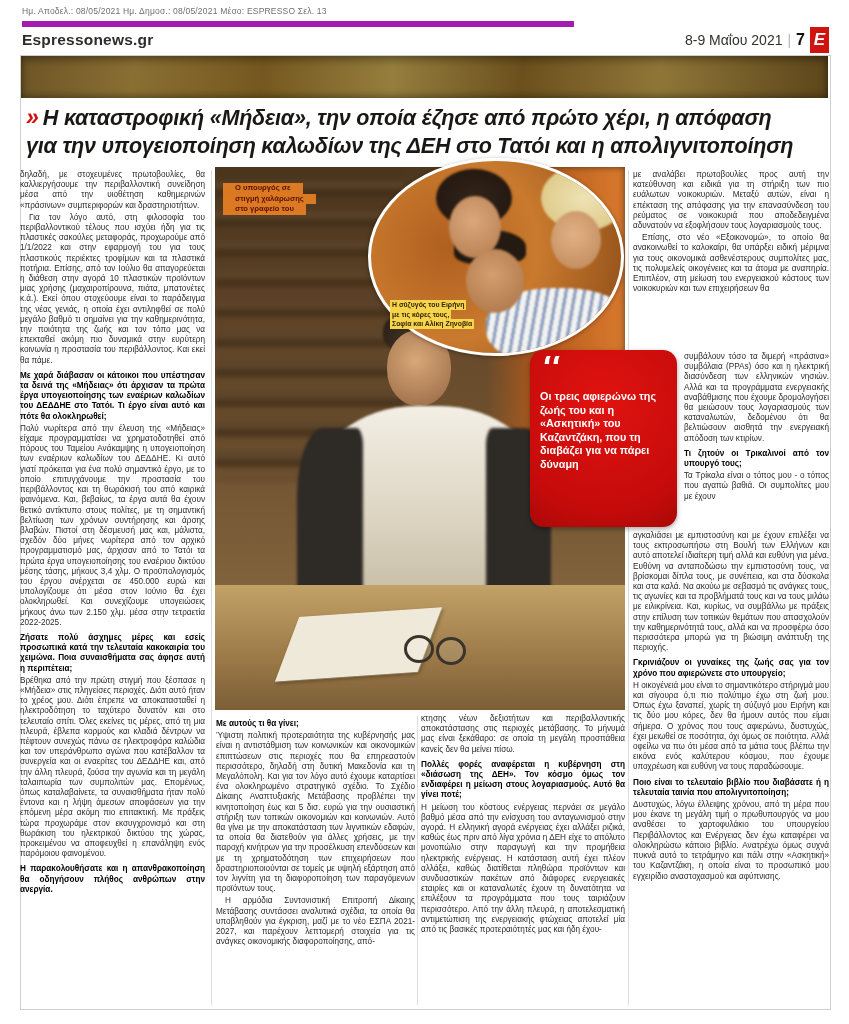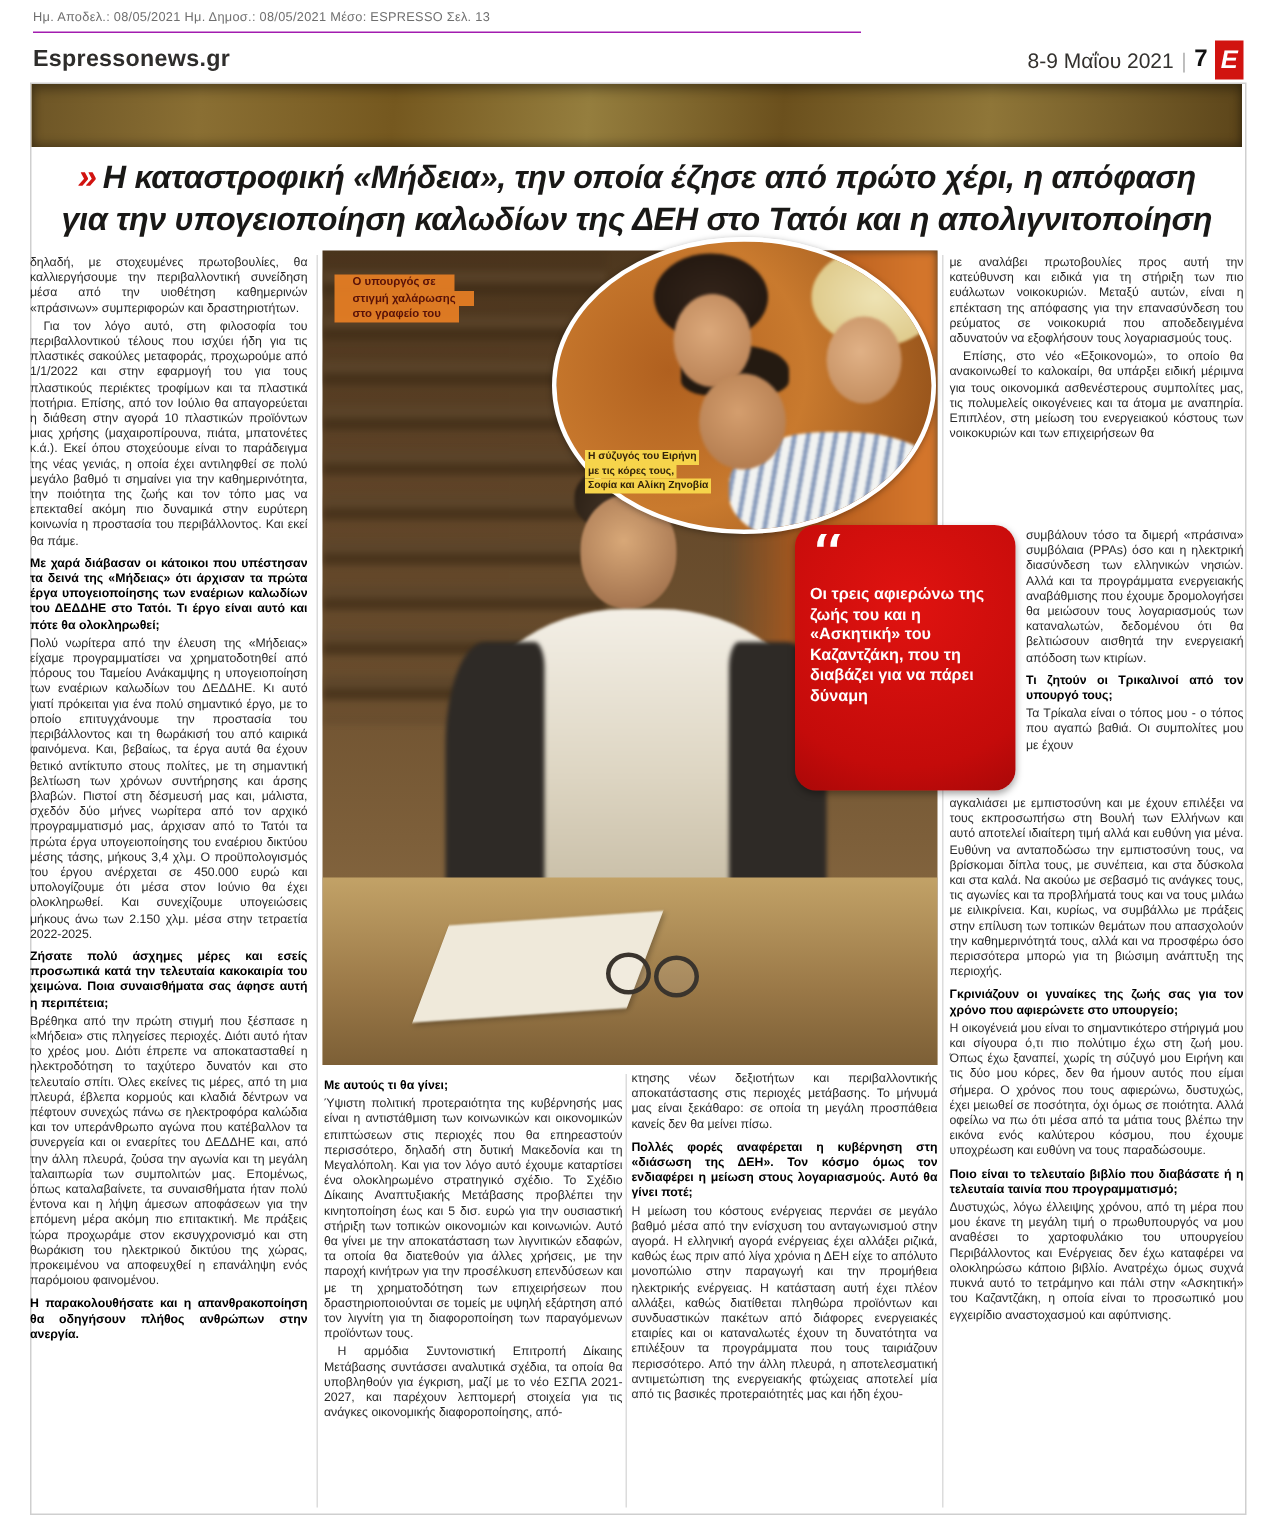--- a/index.html
+++ b/index.html
@@ -1,40 +1,40 @@
 <!DOCTYPE html>
 <html><head>
 <meta charset="utf-8">
 <style>
   html,body{margin:0;padding:0;background:#e9e9e9;}
   .page{position:relative;width:849px;height:1024px;background:#ffffff;overflow:hidden;
         font-family:"Liberation Sans",sans-serif;color:#1c1c1c;}
   
   .meta-line{position:absolute;left:22px;top:6px;width:552px;font-size:8.5px;color:#6f6f6f;
-             border-bottom:1px solid #a21caf;padding-bottom:5px;letter-spacing:.2px;}
+             border-bottom:6px solid #a21caf;padding-bottom:5px;letter-spacing:.2px;}
   
   .site-name{position:absolute;left:22px;top:31px;font-size:15.5px;font-weight:bold;color:#2e2d2b;letter-spacing:.2px;}
   .header-right{position:absolute;right:20px;top:27px;display:flex;align-items:center;gap:5px;}
   .issue-date{font-size:14px;color:#33312e;}
   .hdr-sep{color:#b5b5b5;font-size:14px;}
   .page-number{font-size:16px;font-weight:bold;color:#111;}
   .logo-e{width:19px;height:26px;background:#d11310;color:#fff;font-weight:bold;font-size:17px;
           display:flex;align-items:center;justify-content:center;font-style:italic;}
   
   .frame{position:absolute;left:20px;top:55px;width:809px;height:953px;border:1px solid #cfcfcf;}
   .rule{position:absolute;width:1px;background:#dcdcdc;}
   .rule1{left:211px;top:170px;height:835px;}
   .rule2{left:628px;top:170px;height:835px;}
   .rule3{left:417px;top:716px;height:289px;}
   
   .banner{position:absolute;left:21px;top:56px;width:807px;height:42px;
           background:linear-gradient(95deg,#6d5526,#8a6f33 14%,#75581f 30%,#957e3e 46%,#6b501d 62%,#8f7638 79%,#5c451a 100%);
           box-shadow:inset 0 4px 8px rgba(0,0,0,.35), inset 0 -3px 6px rgba(0,0,0,.25);}
   
-  .headline{position:absolute;left:26px;right:26px;top:103px;text-align:center;
+  .headline{position:absolute;left:26px;right:26px;top:103px;text-align:left;
             font-style:italic;font-weight:bold;font-size:21.5px;line-height:28px;color:#191816;letter-spacing:-.2px;}
   .headline .mark{color:#d11310;font-size:23px;letter-spacing:-2px;margin-right:6px;}
   
   .col{position:absolute;font-size:8.2px;line-height:10.2px;color:#2a2a2a;}
   .col p{margin:0 0 2px;text-align:justify;}
   .col p.q{font-weight:bold;color:#000;margin:5px 0 2px;text-align:justify;}
   .col p.ind{text-indent:9px;}
   .col1{left:20px;top:170px;width:185px;height:836px;overflow:hidden;}
   .col2{left:216px;top:714px;width:199px;height:292px;overflow:hidden;}
   .col3{left:421px;top:714px;width:204px;height:292px;overflow:hidden;}
@@ -189,17 +189,17 @@
   <div class="col col4b">
     <p class="a">συμβάλουν τόσο τα διμερή «πράσινα» συμβόλαια (PPAs) όσο και η ηλεκτρική διασύνδεση των ελληνικών νησιών. Αλλά και τα προγράμματα ενεργειακής αναβάθμισης που έχουμε δρομολογήσει θα μειώσουν τους λογαριασμούς των καταναλωτών, δεδομένου ότι θα βελτιώσουν αισθητά την ενεργειακή απόδοση των κτιρίων.</p>
     <p class="q">Τι ζητούν οι Τρικαλινοί από τον υπουργό τους;</p>
     <p class="a">Τα Τρίκαλα είναι ο τόπος μου - ο τόπος που αγαπώ βαθιά. Οι συμπολίτες μου με έχουν</p>
   </div>
 
   <div class="col col4c">
     <p class="a">αγκαλιάσει με εμπιστοσύνη και με έχουν επιλέξει να τους εκπροσωπήσω στη Βουλή των Ελλήνων και αυτό αποτελεί ιδιαίτερη τιμή αλλά και ευθύνη για μένα. Ευθύνη να ανταποδώσω την εμπιστοσύνη τους, να βρίσκομαι δίπλα τους, με συνέπεια, και στα δύσκολα και στα καλά. Να ακούω με σεβασμό τις ανάγκες τους, τις αγωνίες και τα προβλήματά τους και να τους μιλάω με ειλικρίνεια. Και, κυρίως, να συμβάλλω με πράξεις στην επίλυση των τοπικών θεμάτων που απασχολούν την καθημερινότητά τους, αλλά και να προσφέρω όσο περισσότερα μπορώ για τη βιώσιμη ανάπτυξη της περιοχής.</p>
     <p class="q">Γκρινιάζουν οι γυναίκες της ζωής σας για τον χρόνο που αφιερώνετε στο υπουργείο;</p>
     <p class="a">Η οικογένειά μου είναι το σημαντικότερο στήριγμά μου και σίγουρα ό,τι πιο πολύτιμο έχω στη ζωή μου. Όπως έχω ξαναπεί, χωρίς τη σύζυγό μου Ειρήνη και τις δύο μου κόρες, δεν θα ήμουν αυτός που είμαι σήμερα. Ο χρόνος που τους αφιερώνω, δυστυχώς, έχει μειωθεί σε ποσότητα, όχι όμως σε ποιότητα. Αλλά οφείλω να πω ότι μέσα από τα μάτια τους βλέπω την εικόνα ενός καλύτερου κόσμου, που έχουμε υποχρέωση και ευθύνη να τους παραδώσουμε.</p>
-    <p class="q">Ποιο είναι το τελευταίο βιβλίο που διαβάσατε ή η τελευταία ταινία που προγραμματισμό;</p>
+    <p class="q">Ποιο είναι το τελευταίο βιβλίο που διαβάσατε ή η τελευταία ταινία που απολιγνιτοποίηση;</p>
     <p class="a">Δυστυχώς, λόγω έλλειψης χρόνου, από τη μέρα που μου έκανε τη μεγάλη τιμή ο πρωθυπουργός να μου αναθέσει το χαρτοφυλάκιο του υπουργείου Περιβάλλοντος και Ενέργειας δεν έχω καταφέρει να ολοκληρώσω κάποιο βιβλίο. Ανατρέχω όμως συχνά πυκνά αυτό το τετράμηνο και πάλι στην «Ασκητική» του Καζαντζάκη, η οποία είναι το προσωπικό μου εγχειρίδιο αναστοχασμού και αφύπνισης.</p>
   </div>
 
 </div>
 
 </body></html>

